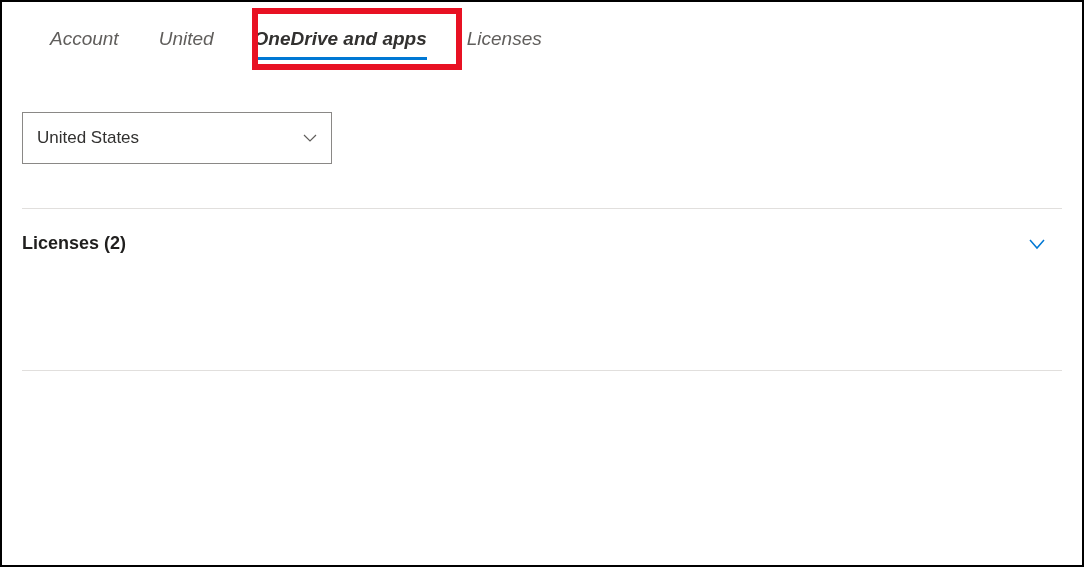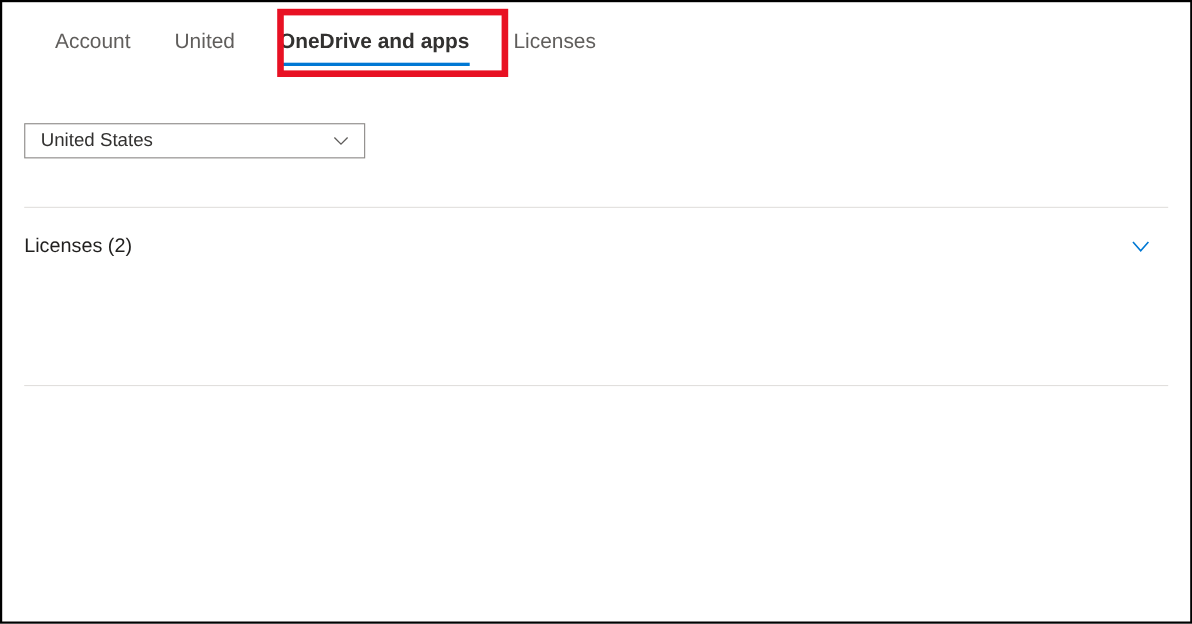--- a/index.html
+++ b/index.html
@@ -15,20 +15,21 @@
       position: relative;
       padding: 0;
       overflow: hidden;
       background: #fff;
     }
     .tabs {
       display: flex;
       align-items: flex-end;
       padding: 18px 20px 0 28px;
       gap: 0;
+      font-style: italic;
     }
     .tab {
       font-size: 19px;
       color: #605e5c;
       padding: 8px 20px 14px 20px;
       cursor: pointer;
       position: relative;
       font-weight: 400;
     }
     .tab.active {
@@ -64,21 +65,21 @@
     }
     .required {
       color: #a4262c;
       margin-left: 2px;
     }
     .dropdown {
       display: flex;
       align-items: center;
       justify-content: space-between;
       width: 310px;
-      height: 32px;
+      height: 52px;
       border: 1px solid #8a8886;
       padding: 0 14px;
       font-size: 17px;
       color: #323130;
       cursor: pointer;
       background: #fff;
     }
     .dropdown .chev {
       color: #605e5c;
     }
@@ -88,21 +89,21 @@
     }
     .accordion {
       display: flex;
       align-items: center;
       justify-content: space-between;
       padding: 24px 0 24px 0;
       cursor: pointer;
     }
     .accordion-title {
       font-size: 18px;
-      font-weight: 400;
+      font-weight: 700;
       color: #201f1e;
     }
     .accordion .chev-blue {
       color: #0078d4;
       margin-right: 16px;
     }
     svg { display: block; }
   </style>
 </head>
 <body>

